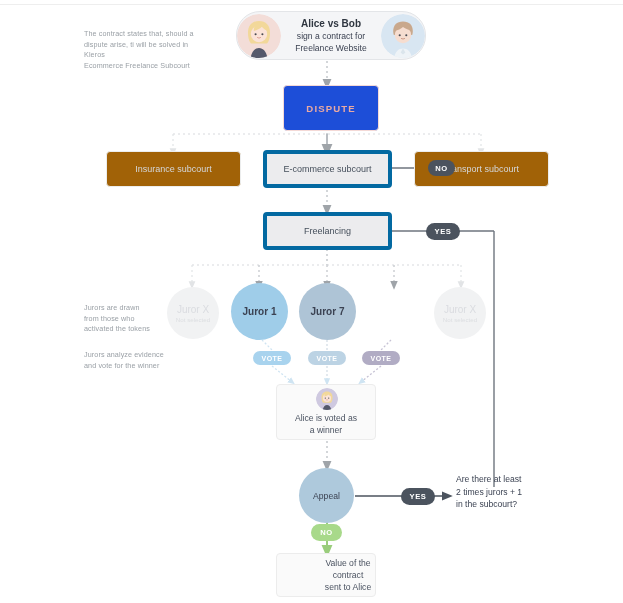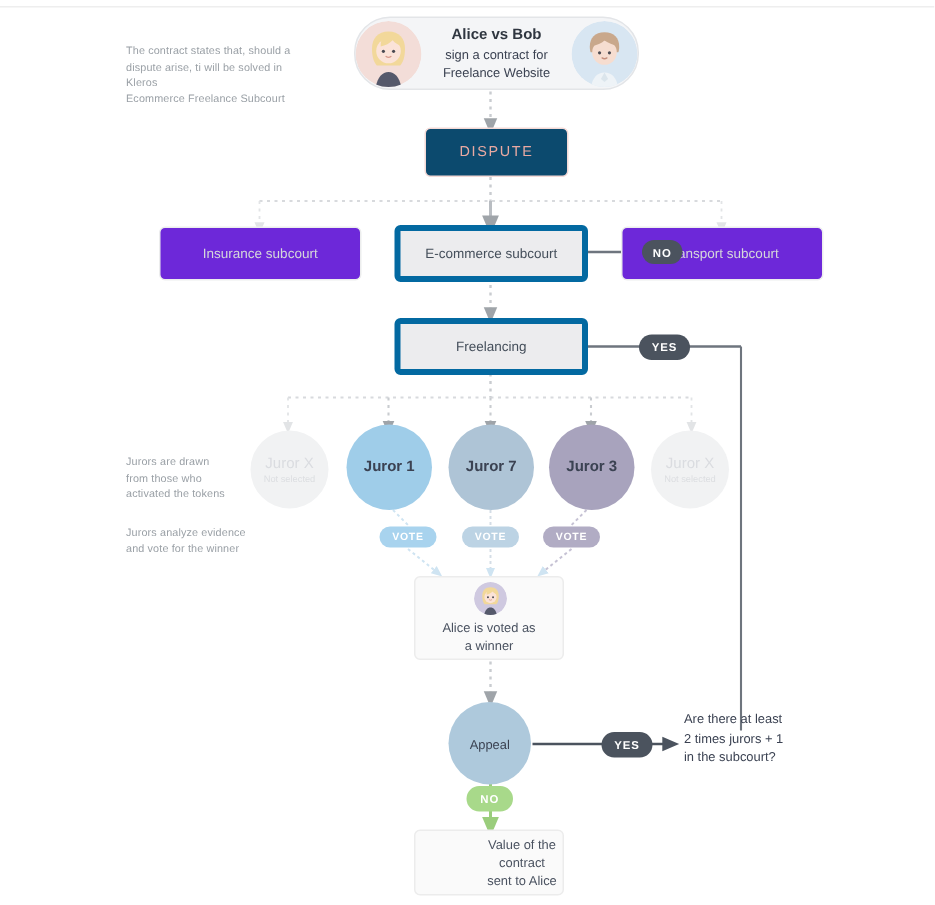--- a/index.html
+++ b/index.html
@@ -35,27 +35,27 @@
   .avatar.left  { left:237px; }
   .avatar.right { left:381px; }
 
   
   .box {
     position:absolute; display:flex; align-items:center; justify-content:center;
     text-align:center; border-radius:4px; font-size:9px; color:#454f5b;
     line-height:12.5px; padding:3px 6px;
   }
   .box.solid { background:#ececee; border:4px solid #0369a1; }
-  .box.ghost { background:#6d28d9; border:1px solid #eceded; color:#d5d7da; }
+  .box.ghost { background:#a16207; border:1px solid #eceded; color:#d5d7da; }
 
   .dispute-box {
-    position:absolute; left:283px; top:85px; width:96px; height:33px;
-    background:#0c4a6e; border:1px solid #f4d9d6; border-radius:4px;
-    display:flex; align-items:center; justify-content:center;
-    color:#e9a9a2; font-size:9.6px; font-weight:normal; letter-spacing:1.1px;
+    position:absolute; left:283px; top:85px; width:96px; height:46px;
+    background:#1d4ed8; border:1px solid #f4d9d6; border-radius:4px;
+    display:flex; align-items:center; justify-content:center;
+    color:#e9a9a2; font-size:9.6px; font-weight:bold; letter-spacing:1.1px;
   }
 
   
   .pill {
     position:absolute; display:flex; align-items:center; justify-content:center;
     border-radius:9px; font-size:7.6px; font-weight:bold;
     letter-spacing:.6px; color:#ffffff;
   }
   .pill.dark  { background:#4b535e; }
   .pill.green { background:#a8d98a; }
@@ -234,23 +234,20 @@
   </div>
 
   <div class="juror" style="left:231px; top:283px; width:57px; height:57px; background:#9fcde9;">
     <span class="jname">Juror 1</span>
   </div>
 
   <div class="juror" style="left:299px; top:283px; width:57px; height:57px; background:#aec4d6;">
     <span class="jname">Juror 7</span>
   </div>
 
-  <div class="juror" style="left:366px; top:283px; width:57px; height:57px; background:#a8a3bd;">
-    <span class="jname">Juror 3</span>
-  </div>
 
   <div class="juror inactive" style="left:434px; top:287px; width:52px; height:52px;">
     <span class="jname">Juror X</span>
     <span class="jsub">Not selected</span>
   </div>
 
   <div class="vote" style="left:253px; top:351px; background:#a8d3ee;">VOTE</div>
   <div class="vote" style="left:308px; top:351px; background:#bcd3e4;">VOTE</div>
   <div class="vote" style="left:362px; top:351px; background:#b1acc4;">VOTE</div>
 

